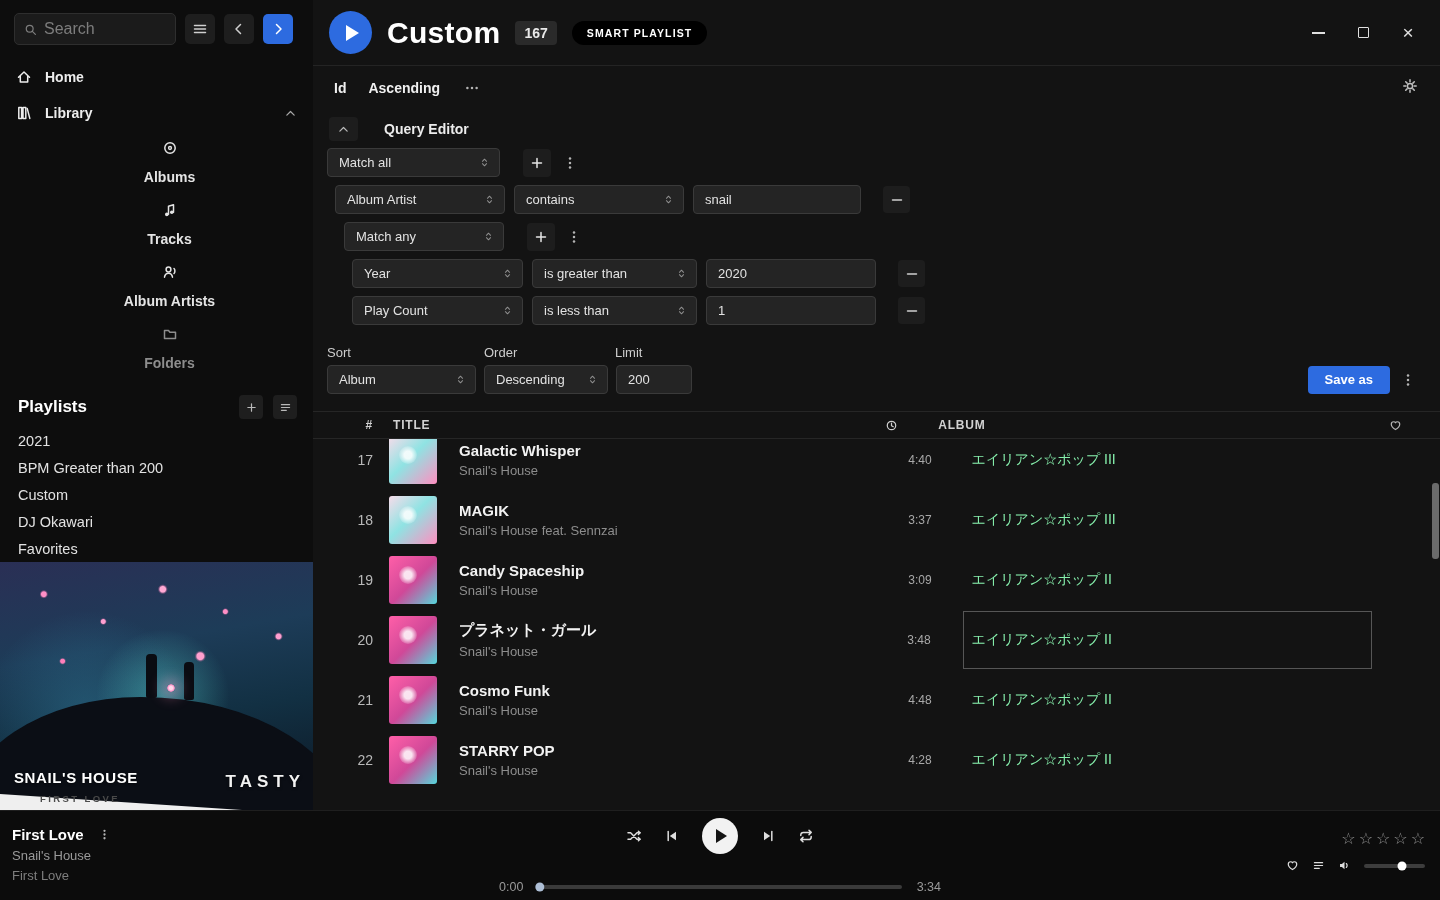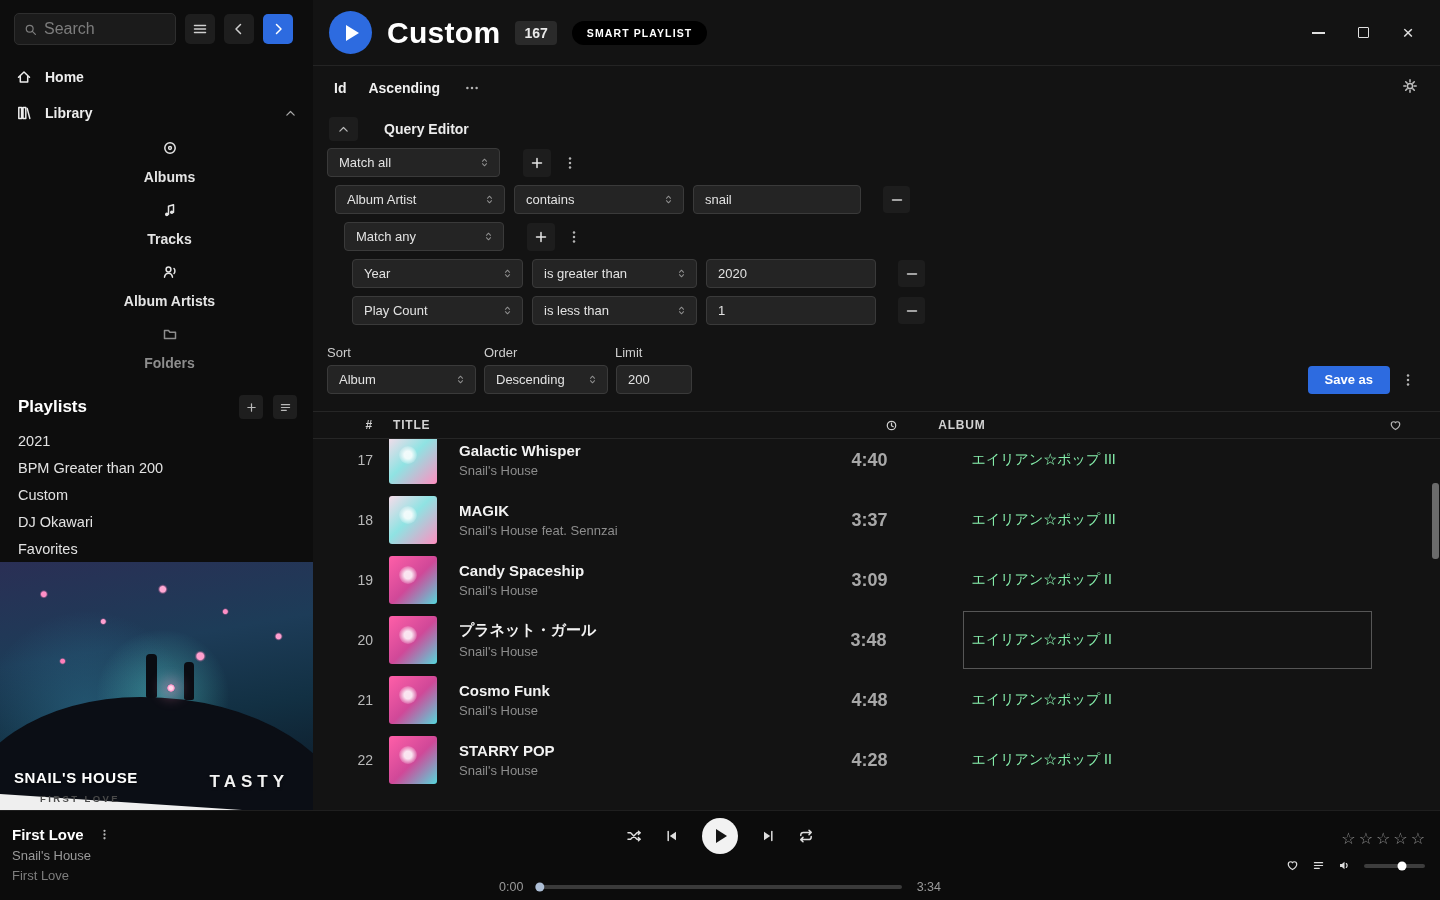--- a/index.html
+++ b/index.html
@@ -51,21 +51,21 @@
   .fig { position:absolute; background:#0a0c12; border-radius:4px 4px 2px 2px; z-index:2; }
   .fig.f1 { left:146px; bottom:112px; width:11px; height:44px; }
   .fig.f2 { left:184px; bottom:110px; width:10px; height:38px; }
   .lamp { position:absolute; left:167px; bottom:118px; width:8px; height:8px; border-radius:50%; z-index:2;
     background:radial-gradient(circle,#ffd7ea 0 30%, #ff8fc6 60%, transparent 75%); box-shadow:0 0 14px 5px rgba(255,140,190,.45); }
   .art-wedge { position:absolute; left:0; bottom:0; width:242px; height:16px; background:#efefef;
     clip-path:polygon(0 0, 100% 100%, 0 100%); z-index:3; }
   .art-artist { position:absolute; left:14px; bottom:24px; z-index:4; color:#fff; font-size:15px; font-weight:800;
     letter-spacing:.6px; text-shadow:0 1px 3px rgba(0,0,0,.6); }
   .art-title { position:absolute; left:40px; bottom:6px; z-index:4; color:#4a4a4a; font-size:9.5px; font-weight:700; letter-spacing:2.4px; }
-  .art-brand { position:absolute; right:24px; bottom:18px; z-index:4; color:#f2f2f2; font-size:17px; font-weight:700;
+  .art-brand { position:absolute; right:8px; bottom:18px; z-index:4; color:#f2f2f2; font-size:17px; font-weight:700;
     letter-spacing:5px; text-shadow:0 1px 3px rgba(0,0,0,.6); }
 
   
   .main { grid-row:1; grid-column:2; background:#131313; position:relative; overflow:hidden; display:flex; flex-direction:column; }
   .main-header { height:66px; flex:0 0 auto; display:flex; align-items:center; gap:15px; padding:0 16px; border-bottom:1px solid #242424; }
   .play-circle { width:43px; height:43px; border-radius:50%; background:#2d6be0; border:0; cursor:pointer;
     display:flex; align-items:center; justify-content:center; flex:0 0 auto; }
   .play-circle::after { content:''; border-left:13px solid #fff; border-top:8px solid transparent; border-bottom:8px solid transparent; margin-left:3px; }
   .page-title { font-size:30px; font-weight:800; color:#fff; letter-spacing:.3px; }
   .count-badge { background:#2a2a2a; color:#e9e9e9; font-size:14px; font-weight:700; padding:4px 9px; border-radius:4px; }
@@ -107,21 +107,21 @@
   .sol-controls { display:flex; align-items:center; gap:8px; padding:0 22px 0 14px; }
   .save-btn { margin-left:auto; height:28px; padding:0 17px; background:#2d6be0; border:0; border-radius:4px;
     color:#fff; font-size:13px; font-weight:700; cursor:pointer; font-family:inherit; }
 
   
   .table-head { margin-top:17px; height:28px; flex:0 0 auto; display:flex; align-items:center;
     border-top:1px solid #262626; border-bottom:1px solid #262626; padding:0 22px 0 16px;
     font-size:12px; font-weight:700; letter-spacing:.8px; color:#d2d2d2; }
   .c-num { width:44px; text-align:right; flex:0 0 auto; }
   .h-title { flex:1; margin-left:20px; }
-  .c-dur { width:80px; flex:0 0 auto; color:#a8a8a8; font-size:18px;font-weight:bold; }
+  .c-dur { width:80px; text-align:right; flex:0 0 auto; color:#a8a8a8; font-size:12px; }
   .table-head .c-dur { color:#cfcfcf; display:flex; justify-content:flex-end; }
   .c-albumcol { flex:1.02; margin-left:32px; align-self:stretch; display:flex; align-items:center; padding:0 0 0 8px; }
   .c-heart { width:46px; flex:0 0 auto; display:flex; justify-content:center; color:#b5b5b5; }
   .rows-viewport { flex:1; overflow:hidden; position:relative; }
   .rows-inner { margin-top:-9px; }
   .trow { height:60px; display:flex; align-items:center; padding:0 22px 0 16px; cursor:pointer; }
   .trow .c-num { color:#b9b9b9; font-size:14px; }
   .c-thumb { width:48px; height:48px; border-radius:3px; margin-left:16px; flex:0 0 auto; position:relative; overflow:hidden; }
   .thumb-a { background:linear-gradient(135deg,#f7dcea 0%,#8fe3e3 45%,#ff8fc0 100%); }
   .thumb-b { background:linear-gradient(135deg,#ff5fa8 0%,#d04898 52%,#55d8dc 100%); }

